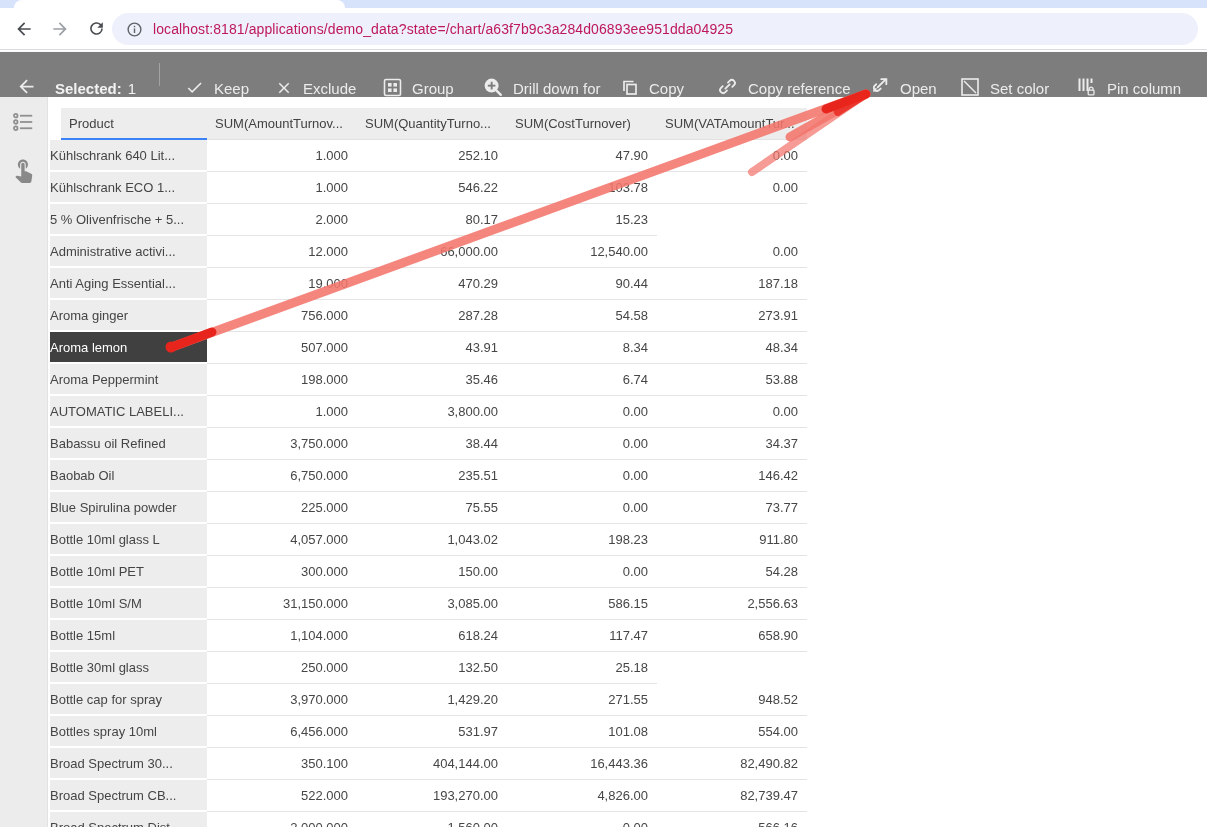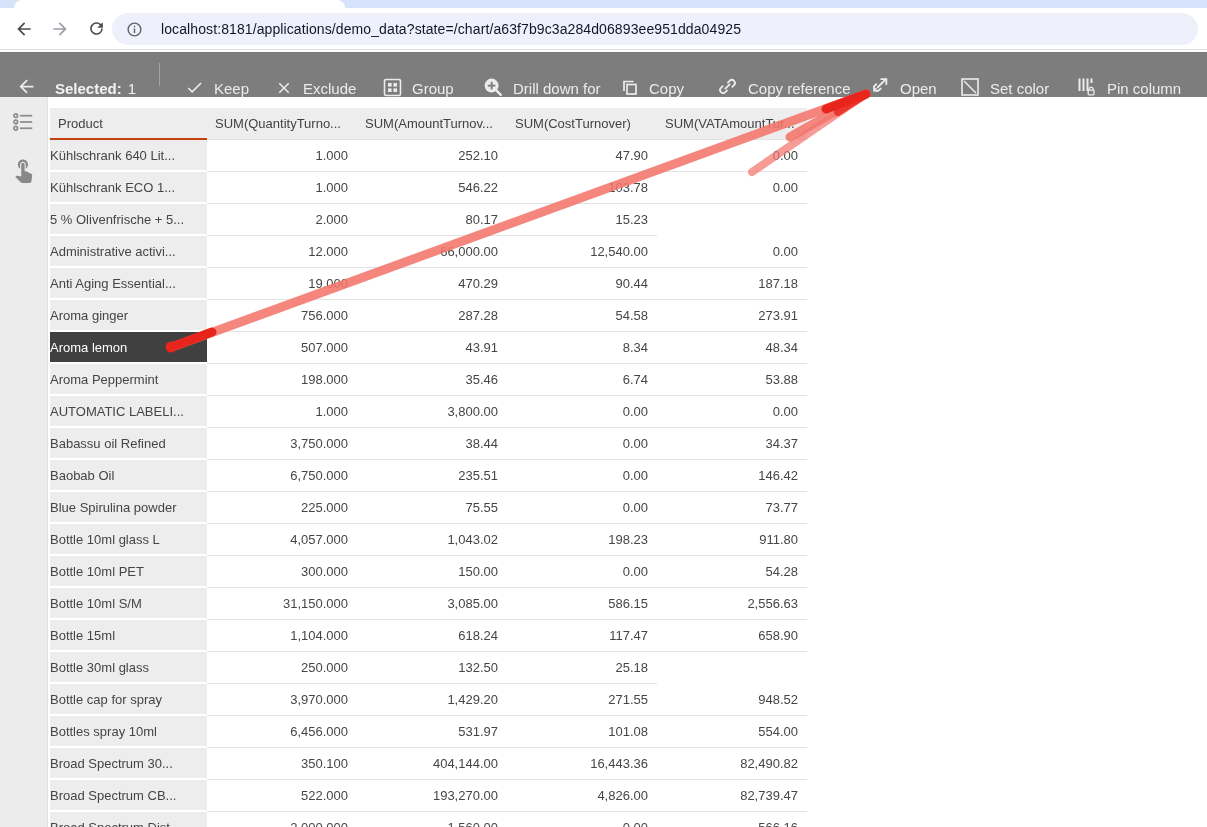--- a/index.html
+++ b/index.html
@@ -12,21 +12,21 @@
   .active-tab { position:absolute; top:0; left:14px; width:331px; height:8px; background:#fff;
     border-radius:9px 9px 0 0; }
   .navrow { position:absolute; top:8px; left:0; width:1207px; height:42px; background:#fff;
     border-bottom:1px solid #d8dce1; display:flex; align-items:center; }
   .navbtn { width:32px; height:32px; display:flex; align-items:center; justify-content:center;
     border-radius:50%; margin-left:4px; }
   .navbtn:first-child { margin-left:8px; }
   .urlpill { position:absolute; left:112px; top:5px; width:1086px; height:32px;
     background:#eef1fb; border-radius:16px; display:flex; align-items:center; }
   .urlpill .info { margin-left:14px; display:flex; align-items:center; }
-  .urltext { margin-left:18px; font-size:14px; color:#0f172a; letter-spacing:0.1px;
+  .urltext { margin-left:10px; font-size:14px; color:#be185d; letter-spacing:0.1px;
     white-space:nowrap; overflow:hidden; }
 
   
   .actionbar { position:relative; width:1207px; height:45px; background:#7d7d7d;
     box-shadow:0 1px 2px rgba(0,0,0,.25); }
   .abar-item { position:absolute; top:0; height:45px; display:flex; align-items:flex-end;
     gap:10px; color:#ececec; font-size:15px; cursor:default; white-space:nowrap; }
   .abar-sel { font-size:15px; color:#f2f2f2; }
   .abar-sel b { font-weight:bold; }
   .vsep { position:absolute; top:11px; width:1px; height:23px; background:#a3a3a3; }
@@ -37,21 +37,21 @@
     display:flex; flex-direction:column; align-items:center; padding-top:12px; gap:18px; }
   .main { flex:1; background:#fff; position:relative; }
 
   
   .dtable { position:absolute; left:2px; top:11px; width:757px; }
   .trow { display:grid; grid-template-columns:157px 150px 150px 150px 150px; height:32px; }
   .cell { font-size:13px; color:#454545; display:flex; align-items:center;
     white-space:nowrap; overflow:hidden; }
   .hcell { background:#ededed; color:#424242; padding-left:8px;
     border-bottom:1px solid #e2e2e2; }
-  .hcell.first { border-bottom:2px solid #c2410c; }
+  .hcell.first { border-bottom:2px solid #3b82f6;margin-left:11px; }
   .cell.product { background:#ededed; border-bottom:2px solid #fff; }
   .cell.num { background:#fff; justify-content:flex-end; padding-right:9px;
     border-bottom:1px solid #e4e4e4; color:#464646; }
   .cell.product.selected { background:#404040; color:#fff; }
 
   
   .arrow-overlay { position:absolute; left:0; top:0; width:1207px; height:827px;
     z-index:100; pointer-events:none; }
 </style>
 </head>
@@ -201,22 +201,22 @@
       <svg width="27" height="27" viewBox="0 0 24 24">
           <path d="M9 11.24V7.5C9 6.12 10.12 5 11.5 5S14 6.12 14 7.5v3.74c1.21-.81 2-2.18 2-3.74C16 5.01 13.99 3 11.5 3S7 5.01 7 7.5c0 1.56.79 2.93 2 3.74zm9.84 4.63l-4.54-2.26c-.17-.07-.35-.11-.54-.11H13v-6c0-.83-.67-1.5-1.5-1.5S10 6.67 10 7.5v10.74l-3.43-.72c-.08-.01-.15-.03-.24-.03-.31 0-.59.13-.79.33l-.79.8 4.94 4.94c.27.27.65.44 1.06.44h6.79c.75 0 1.33-.55 1.44-1.28l.75-5.27c.01-.07.02-.14.02-.2 0-.62-.38-1.16-.91-1.38z" fill="#898989"></path>
         </svg>
     </div>
   </div>
 
   <div class="main">
     <div class="dtable">
       <div class="trow" id="header-row">
           <div class="cell hcell first">Product</div>
+          <div class="cell hcell">SUM(AmountTurnov...</div>
           <div class="cell hcell">SUM(QuantityTurno...</div>
-          <div class="cell hcell">SUM(AmountTurnov...</div>
           <div class="cell hcell">SUM(CostTurnover)</div>
           <div class="cell hcell">SUM(VATAmountTur...</div>
         </div>
       <div id="table-body">
           <div class="trow">
             <div class="cell product">Kühlschrank 640 Lit...</div>
             <div class="cell num">1.000</div>
             <div class="cell num">252.10</div>
             <div class="cell num">47.90</div>
             <div class="cell num">0.00</div>

